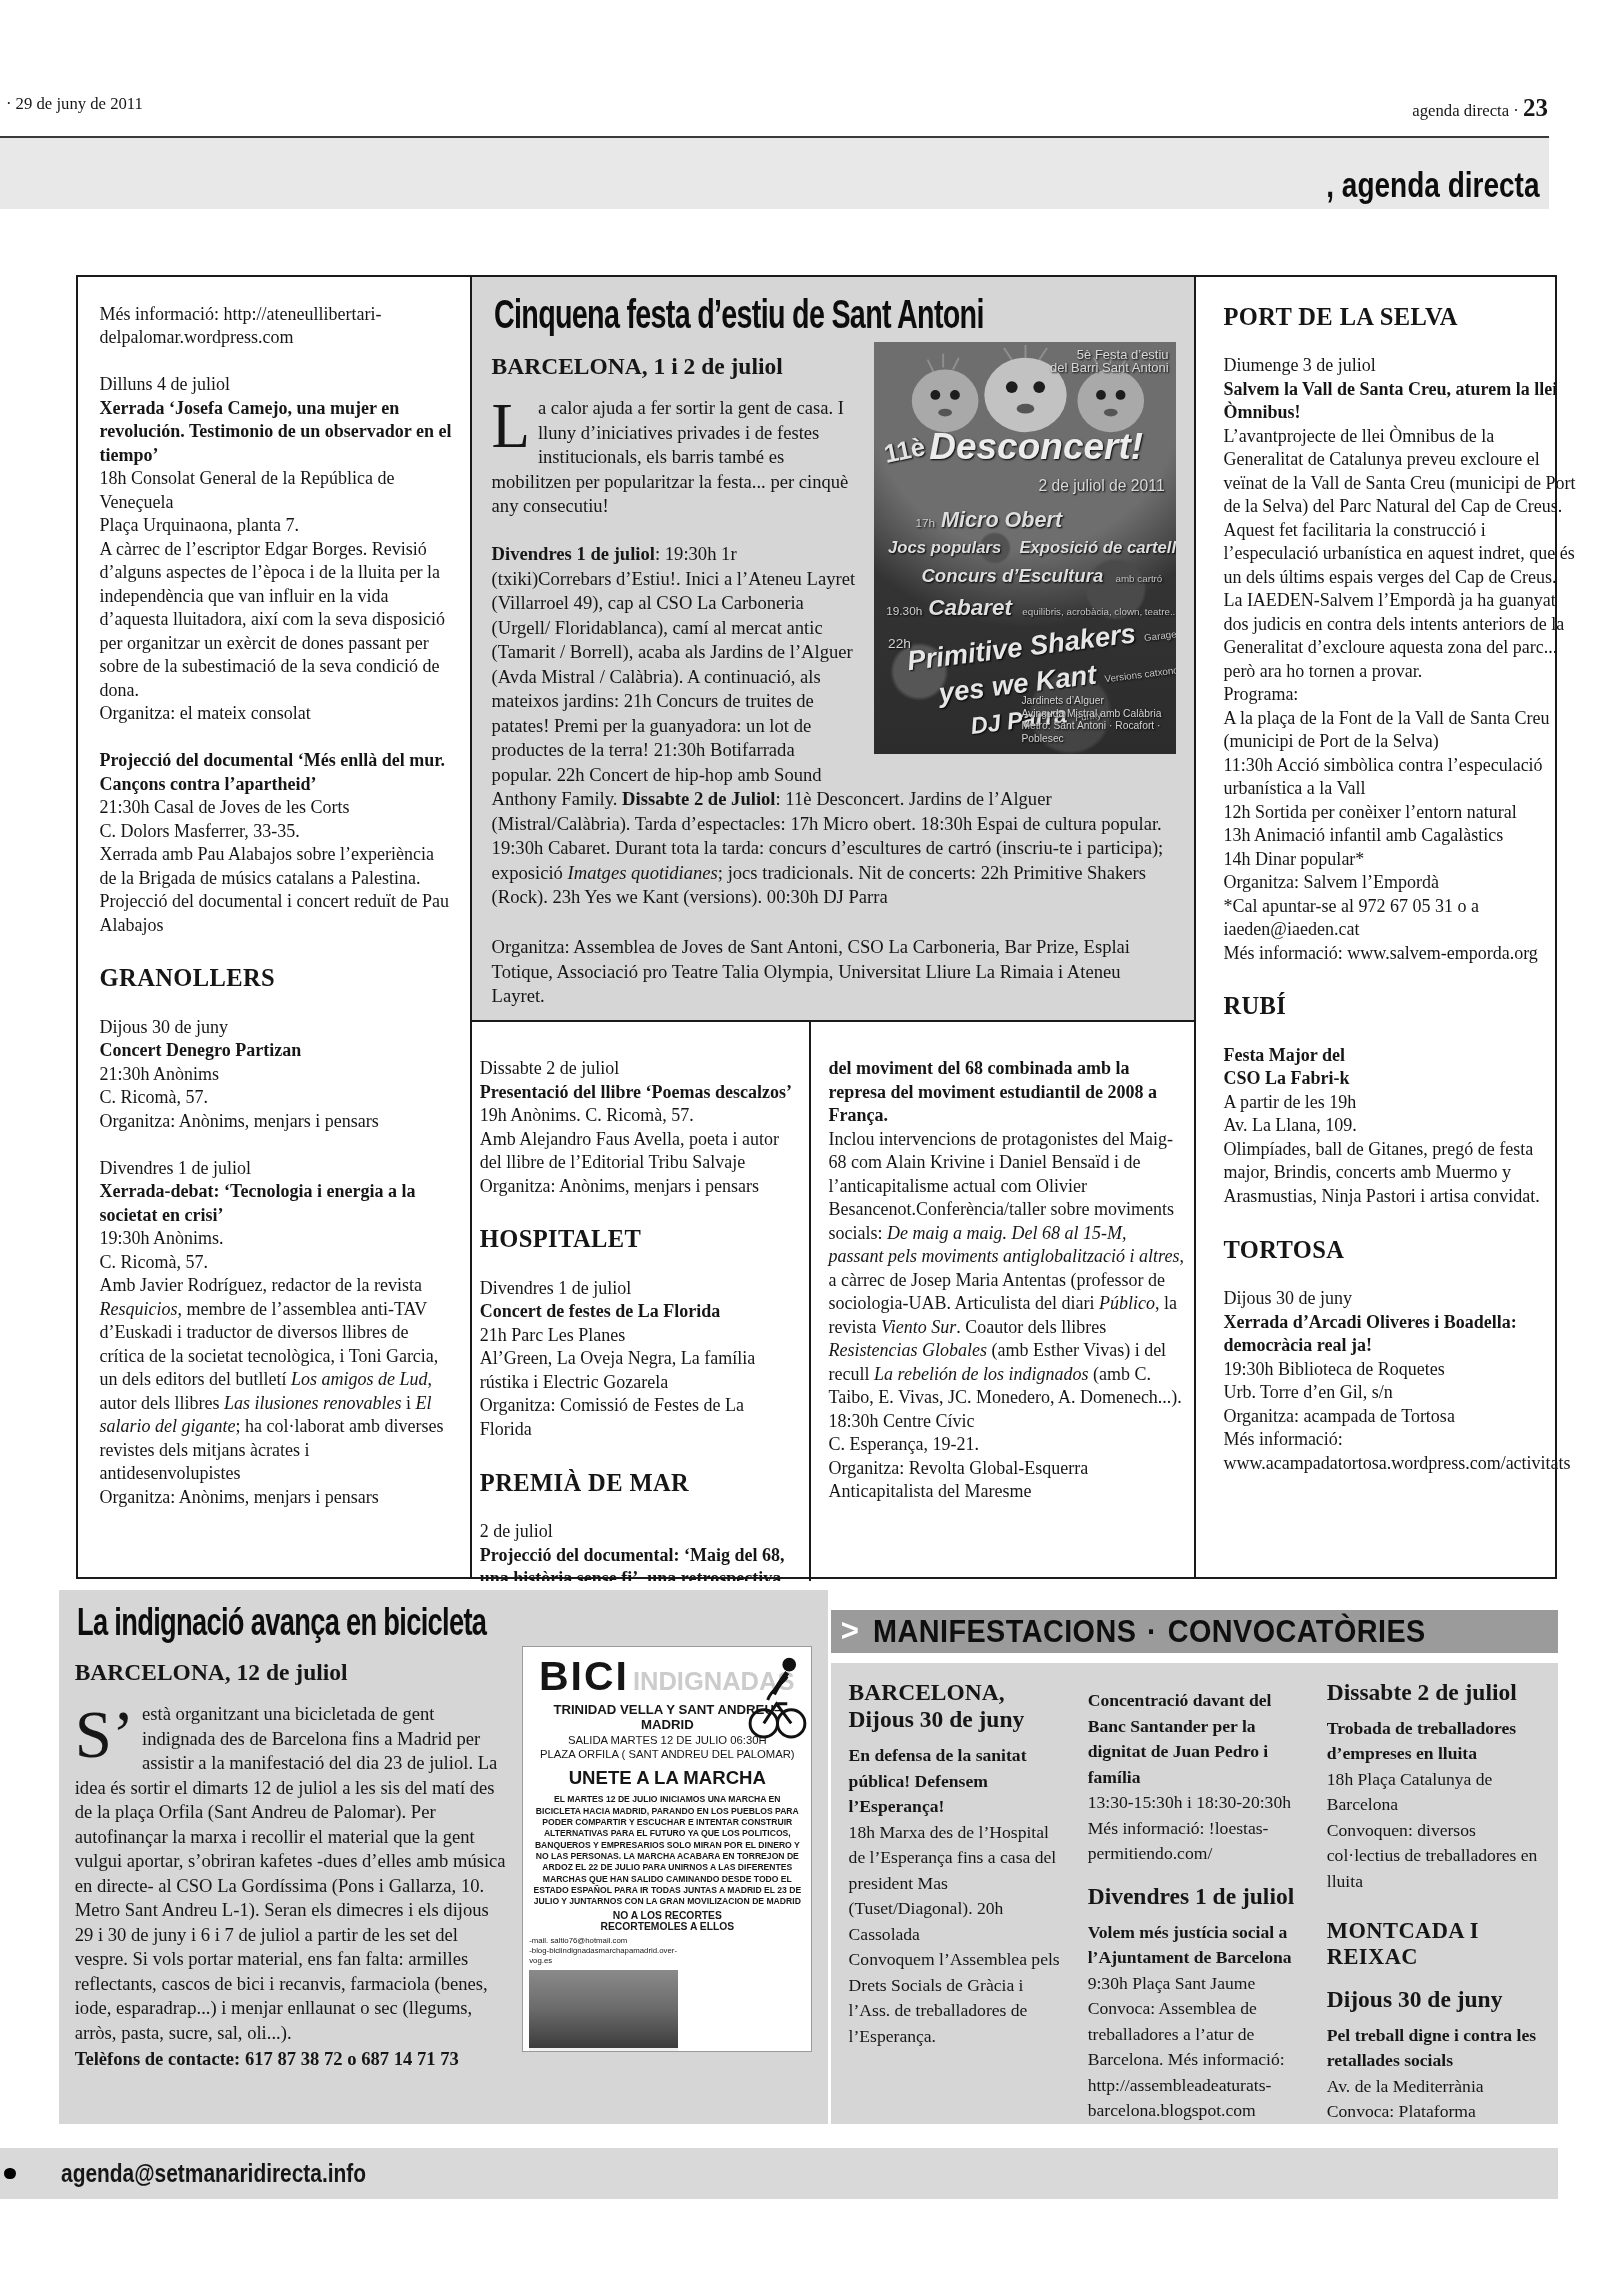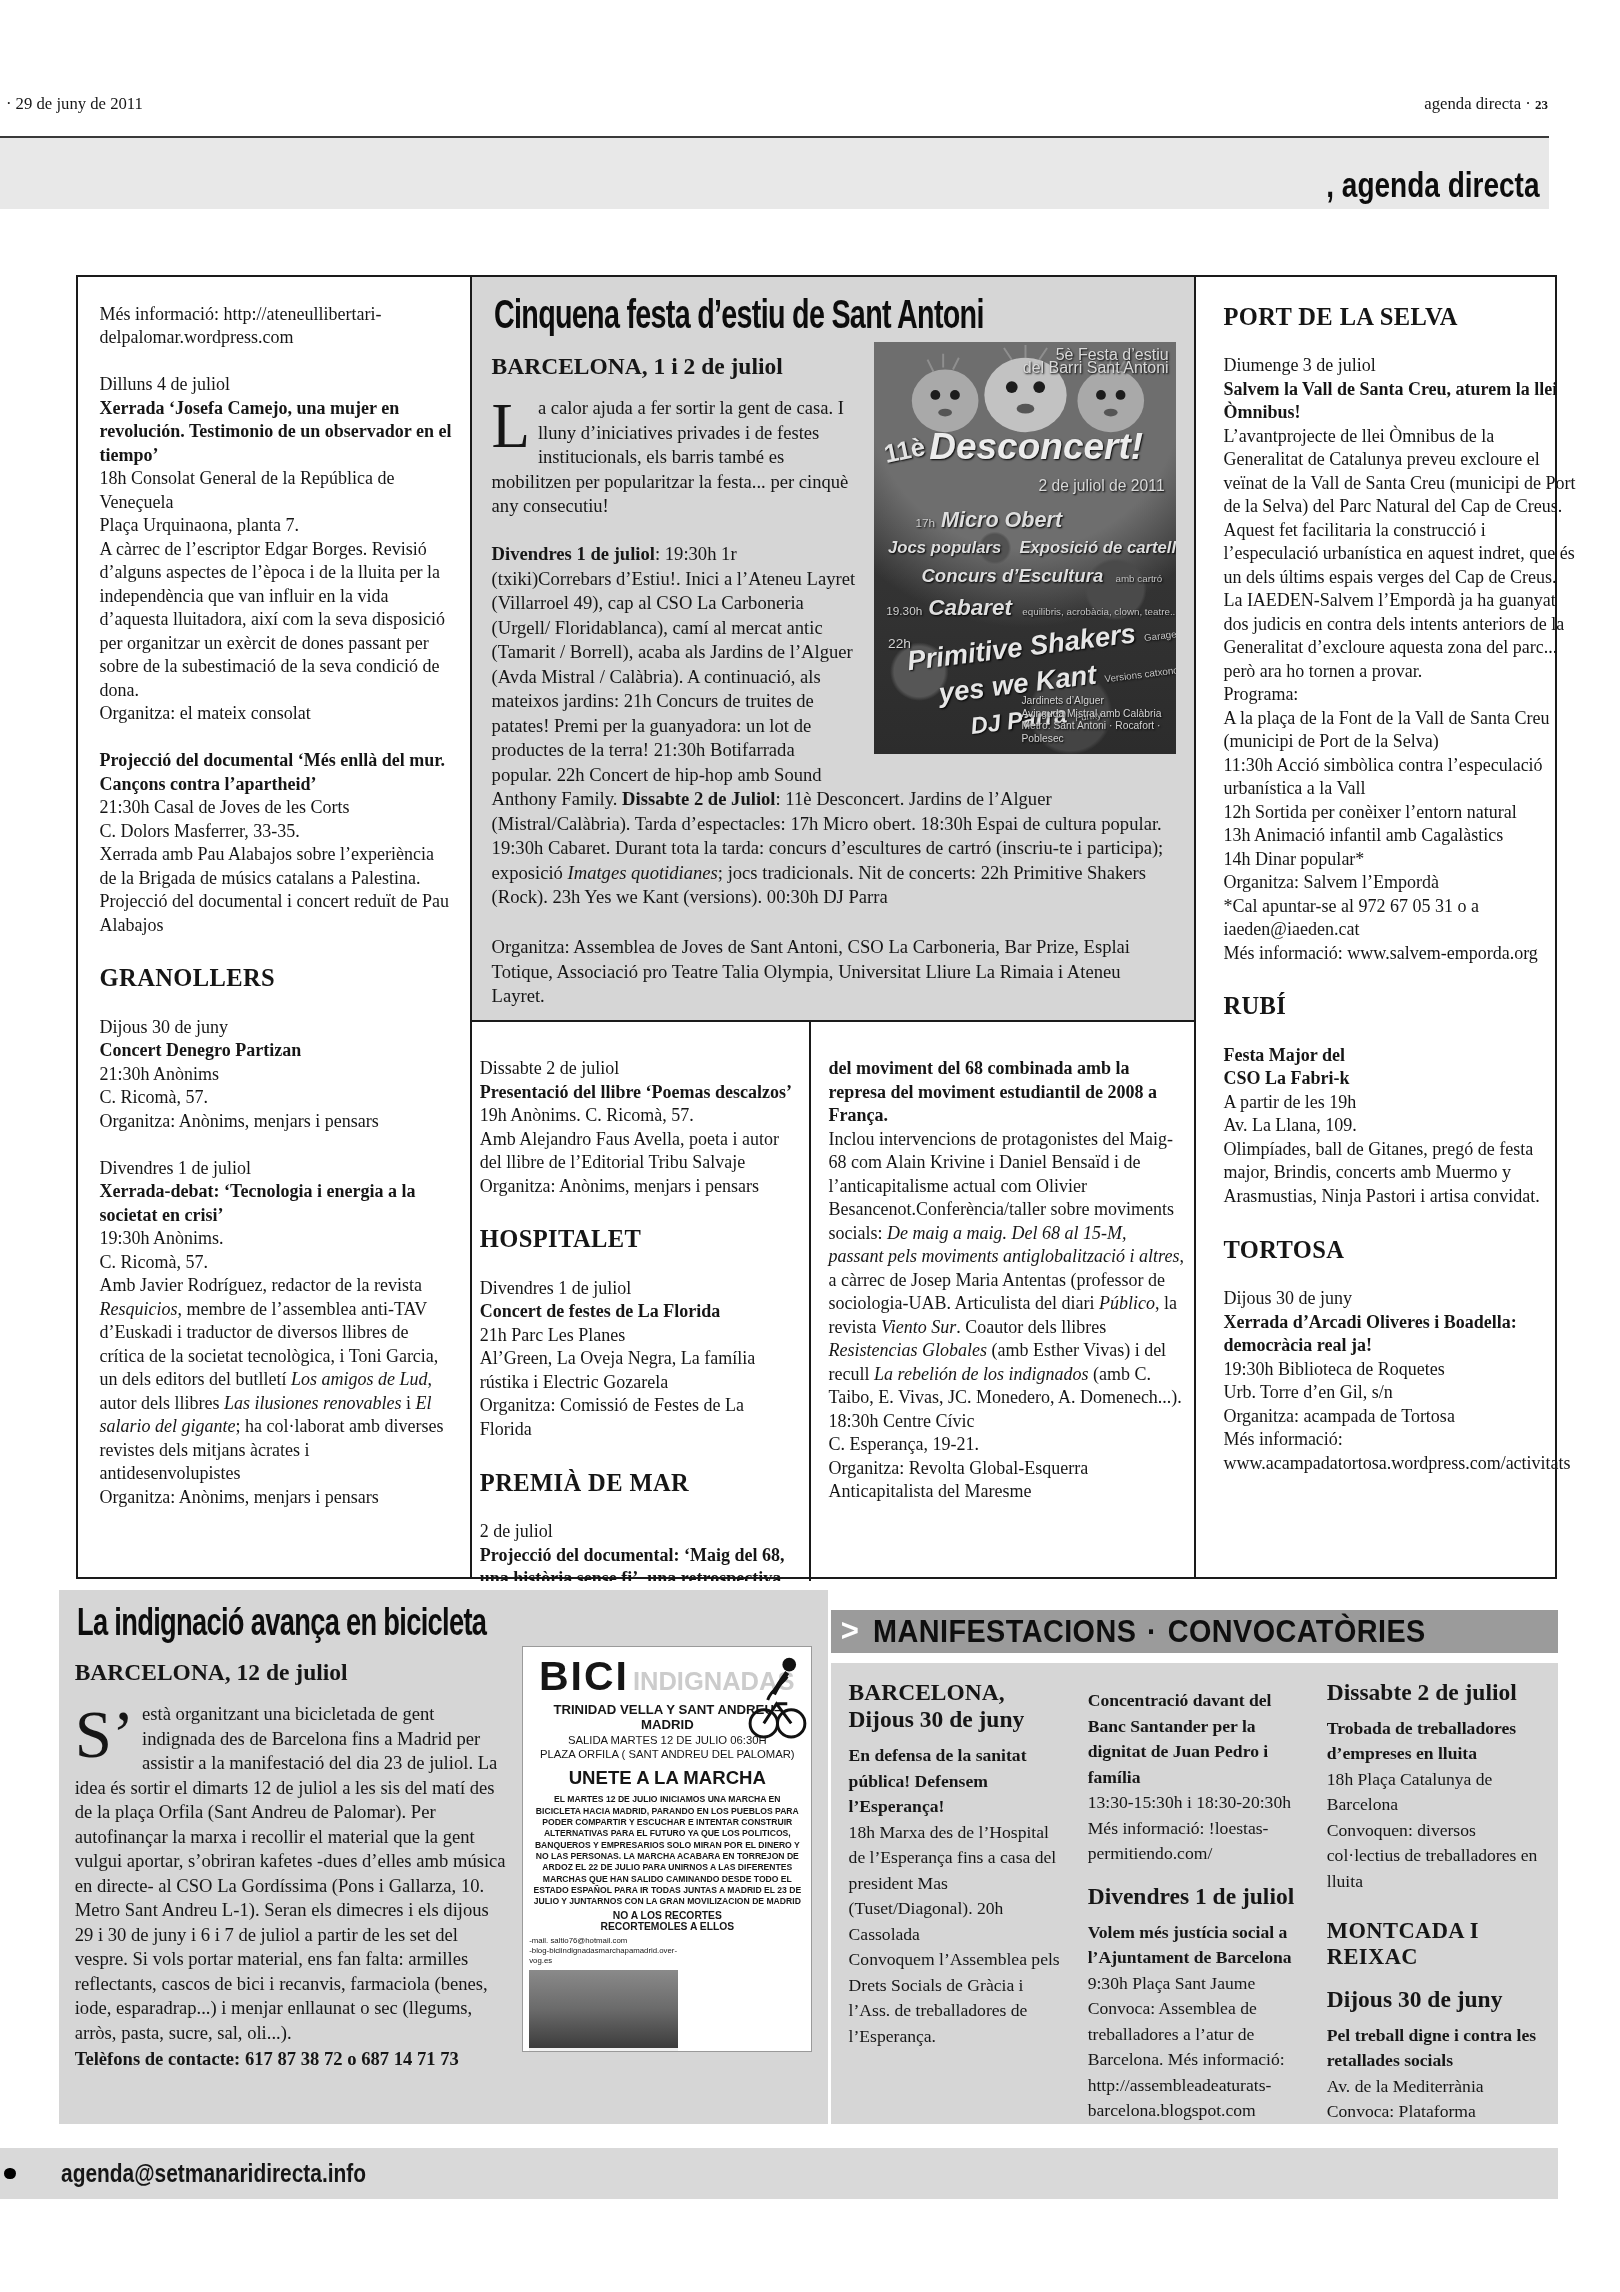--- a/index.html
+++ b/index.html
@@ -4,21 +4,21 @@
 <style>
   html,body{margin:0;padding:0;}
   body{
     width:1620px;height:2293px;position:relative;background:#fff;
     font-family:"Liberation Serif",serif;color:#161616;overflow:hidden;
   }
   .abs{position:absolute;}
   
   .hdr-date{left:5.9px;top:94px;font-size:16.7px;}
   .hdr-folio{top:94px;right:72px;font-size:16.7px;}
-  .hdr-folio .pg{font-weight:700;font-size:13px;}
+  .hdr-folio .pg{font-weight:700;font-size:25px;}
   .band{left:0;top:136px;width:1549px;height:71px;background:#e8e8e8;border-top:2.9px solid #3a3a3a;}
   .band-title{
     position:absolute;right:9.8px;bottom:3.9px;font-family:"Liberation Sans",sans-serif;
     font-weight:700;font-size:35px;white-space:nowrap;color:#0d0d0d;
     transform:scaleX(.8);transform-origin:100% 50%;
   }
   
   .main{left:76px;top:275px;width:1481px;height:1304px;border:2px solid #1a1a1a;box-sizing:border-box;background:#fff;}
   .box-left{position:absolute;left:0;top:0;width:394px;height:100%;border-right:2px solid #1a1a1a;box-sizing:border-box;padding:25.5px 17.6px 0 21.6px;overflow:hidden;}
   .box-mid{position:absolute;left:394px;top:0;width:722px;height:100%;box-sizing:border-box;}
@@ -50,21 +50,21 @@
     color:#d9d9d9;font-family:"Liberation Sans",sans-serif;
     background:
       radial-gradient(circle at 15% 80%, #565656 0 6%, rgba(0,0,0,0) 7%),
       radial-gradient(circle at 80% 60%, #4a4a4a 0 8%, rgba(0,0,0,0) 9%),
       radial-gradient(circle at 40% 50%, #525252 0 5%, rgba(0,0,0,0) 6%),
       radial-gradient(circle at 65% 90%, #444 0 9%, rgba(0,0,0,0) 10%),
       radial-gradient(circle at 50% 12%, #6e6e6e 0 40%, rgba(0,0,0,0) 60%),
       linear-gradient(180deg,#5a5a5a 0%,#383838 30%,#2c2c2c 100%);
     text-shadow:1px 1px 2px #000;
   }
-  .p1-badge{position:absolute;top:7.8px;right:7.8px;font-size:16px;text-align:right;line-height:12.7px;}
+  .p1-badge{position:absolute;top:7.8px;right:7.8px;font-size:13px;text-align:right;line-height:12.7px;}
   .p1-heads{position:absolute;top:2px;left:19.6px;}
   .p1-titlerow{position:absolute;top:84px;left:9.8px;white-space:nowrap;}
   .p1-ed{display:inline-block;transform:rotate(-12deg);font-size:25.5px;font-weight:700;color:#e3e3e3;margin-right:3.9px;}
   .p1-title{font-size:37px;font-weight:700;font-style:italic;color:#ececec;}
   .p1-date{position:absolute;top:135px;right:11.8px;font-size:15.7px;}
   .p1-l{position:absolute;white-space:nowrap;}
   .p1-time{font-size:11.8px;color:#cfcfcf;margin-right:5.9px;}
   .p1-act{font-size:20.6px;font-style:italic;font-weight:700;color:#dedede;}
   .p1-small{font-size:9.8px;color:#c4c4c4;}
   .p1-bands{position:absolute;top:286px;left:37px;transform:rotate(-7deg);}

